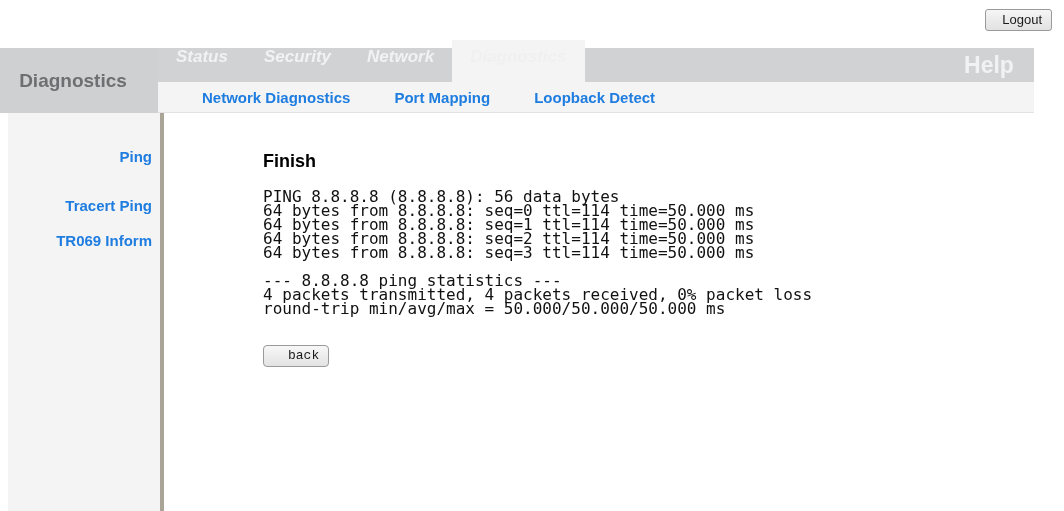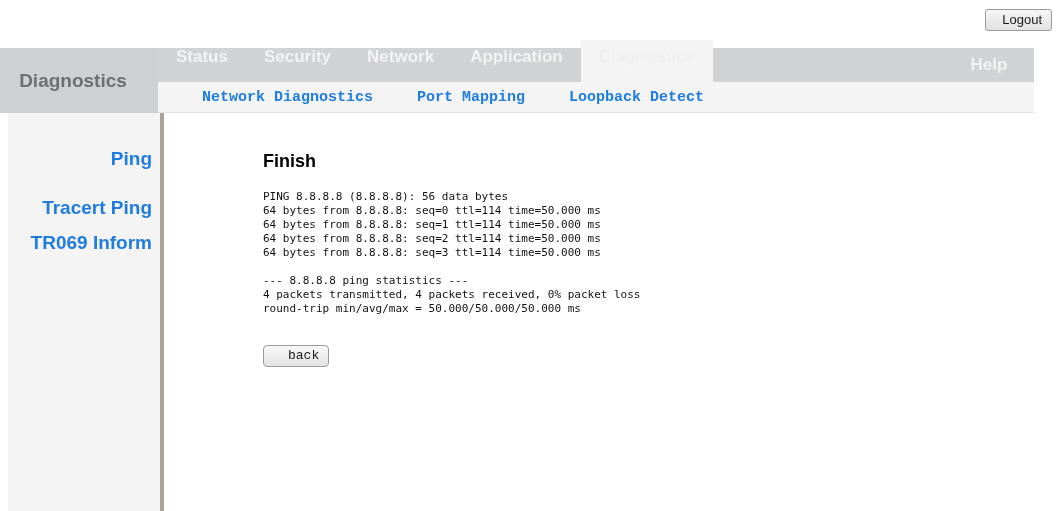--- a/index.html
+++ b/index.html
@@ -85,34 +85,35 @@
   .topnav-item {
     height: 51px;
     line-height: 34px;
     font-size: 17px;
     font-weight: bold;
     color: #f2f2f2;
     text-align: center;
     white-space: nowrap;
     cursor: pointer;
     padding: 0 18px;
+    font-style: italic;
   }
   .topnav-item.active {
     background: #f4f4f4;
     color: #f0f0f1;
   }
 
   .topnav-help {
     position: absolute;
     top: 0;
     left: 944px;
     width: 90px;
     height: 34px;
     line-height: 34px;
-    font-size: 17px;
+    font-size: 23px;
     font-weight: bold;
     color: #f2f2f2;
     text-align: center;
     cursor: pointer;
     background: #d1d2d4;
   }
 
   
   .subnav {
     position: absolute;
@@ -123,21 +124,20 @@
     background: #f4f4f4;
     border-bottom: 1px solid #e2e2e2;
   }
   .subnav-items {
     position: absolute;
     left: 158px;
     top: 0;
     height: 31px;
     display: flex;
     align-items: center;
-    font-family: Liberation Mono, monospace;
   }
   .subnav-item {
     font-size: 15px;
     font-weight: bold;
     color: #1f7de0;
     white-space: nowrap;
     cursor: pointer;
     padding: 0 22px;
     line-height: 30px;
   }
@@ -156,21 +156,21 @@
     position: absolute;
     top: 113px;
     left: 160px;
     width: 4px;
     height: 398px;
     background: #a9a497;
   }
   .sidebar-item {
     position: absolute;
     right: 8px;
-    font-size: 19px;
+    font-size: 15px;
     font-weight: bold;
     color: #1f7de0;
     text-align: right;
     white-space: nowrap;
     cursor: pointer;
   }
   .sidebar-item.i0 { top: 35px; }
   .sidebar-item.i1 { top: 84px; }
   .sidebar-item.i2 { top: 119px; }
 
@@ -190,21 +190,21 @@
     font-size: 18px;
     font-weight: bold;
     color: #000000;
   }
   .ping-output {
     position: absolute;
     left: 99px;
     top: 77px;
     margin: 0;
     font-family: "DejaVu Sans Mono", "Liberation Mono", monospace;
-    font-size: 11px;
+    font-size: 16px;
     line-height: 14px;
     color: #111111;
     white-space: pre;
   }
   .back-button {
     position: absolute;
     left: 99px;
     top: 232px;
     padding: 2px 9px 3px 24px;
     font-family: Liberation Mono, monospace;
@@ -224,21 +224,20 @@
 
   <div class="logout-bar">
     <button class="logout-button">Logout</button>
   </div>
 
   <div class="topnav">
     <div class="topnav-items">
       <div class="topnav-item">Status</div>
       <div class="topnav-item">Security</div>
       <div class="topnav-item">Network</div>
-      <div class="topnav-item">Application</div>
       <div class="topnav-item active">Diagnostics</div>
     </div>
     <div class="topnav-help">Help</div>
   </div>
 
   <div class="brand-title">
     <div class="brand-title-text">Diagnostics</div>
   </div>
 
   <div class="subnav">

